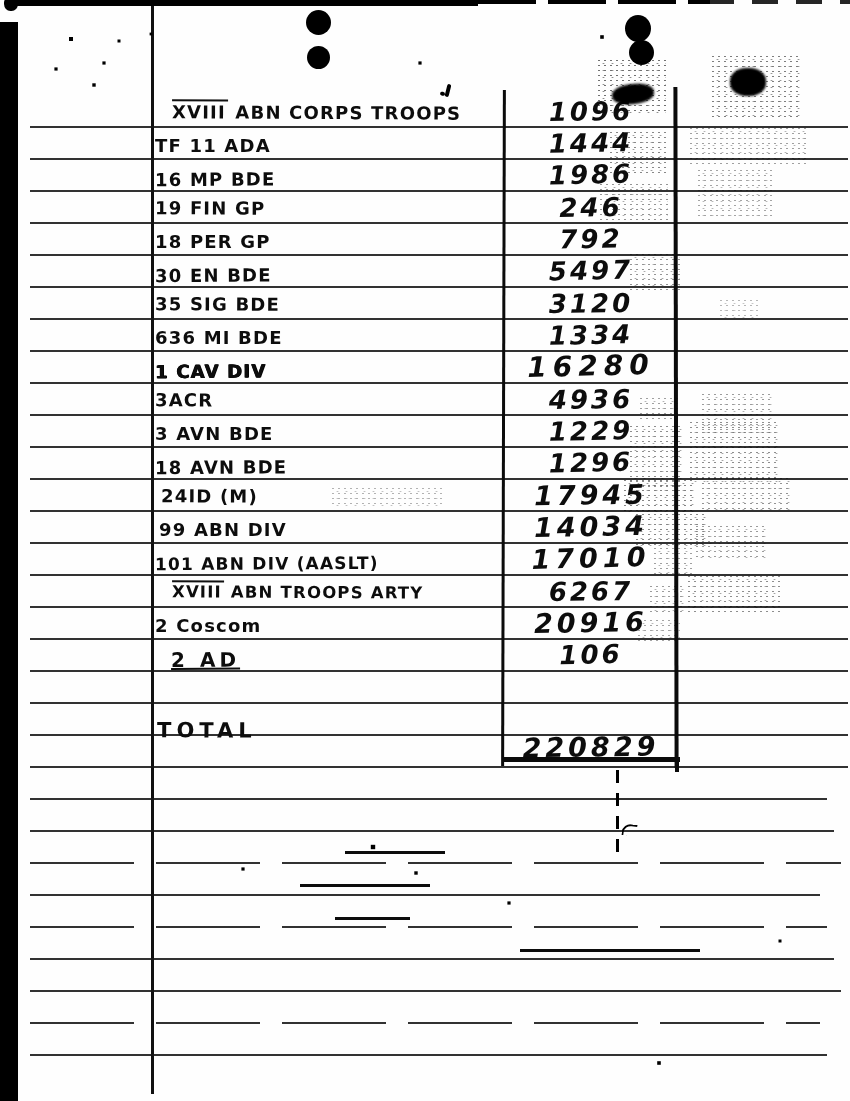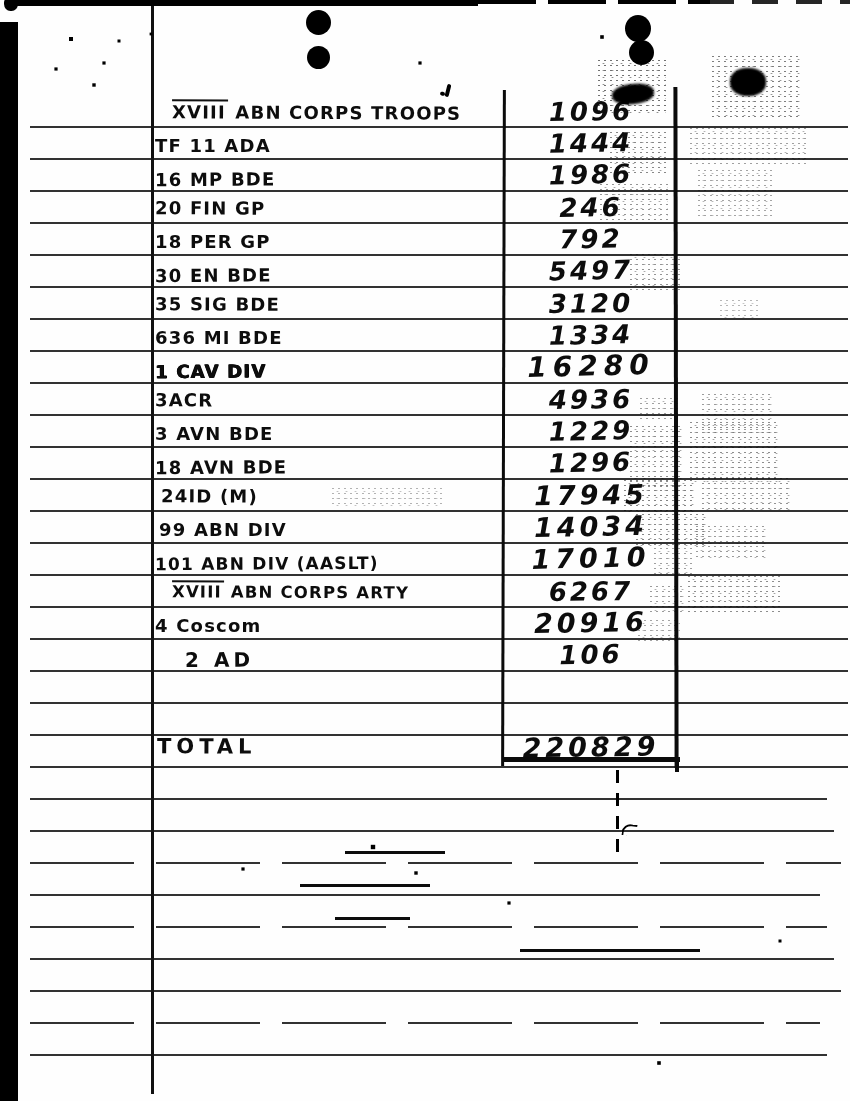--- a/index.html
+++ b/index.html
@@ -33,21 +33,21 @@
   .row{position:absolute;left:155px;width:700px;height:28px;}
   .row:nth-of-type(3n){transform:rotate(-.35deg);}
   .row:nth-of-type(3n+1){transform:rotate(.3deg);}
   .unit{position:absolute;left:0;bottom:1px;font-weight:bold;font-size:18px;line-height:22px;
         letter-spacing:1.2px;white-space:nowrap;}
   .unit.heavy{text-shadow:.7px 0 0 #000,-.3px 0 0 #000;}
   .roman{border-top:2.5px solid #101010;padding-right:2px;margin-left:17px;}
   .val{position:absolute;left:350px;width:172px;bottom:2px;text-align:center;
        font-style:italic;font-weight:bold;font-size:26px;line-height:26px;letter-spacing:3px;
        transform:rotate(-1.1deg);white-space:nowrap;}
-  .total-label{position:absolute;left:2px;bottom:2px;font-weight:bold;font-size:21px;letter-spacing:5px;}
+  .total-label{position:absolute;left:2px;bottom:18px;font-weight:bold;font-size:21px;letter-spacing:5px;}
 
   
   .patch{position:absolute;filter:blur(.4px);
      background-image:radial-gradient(rgba(8,8,8,.95) .8px,transparent 1.3px),
                       radial-gradient(rgba(8,8,8,.75) .7px,transparent 1.2px);
      background-size:6px 5px,9px 7px;background-position:0 0,3px 2px;}
   .core{position:absolute;background:#000;border-radius:45%;filter:blur(1px);}
   .specks{position:absolute;left:0;top:0;width:2px;height:2px;background:transparent;
      box-shadow:70px 38px 0 1px #000,118px 40px 0 .5px #000,103px 62px 0 .6px #000,
        55px 68px 0 .6px #000,93px 84px 0 .7px #000,150px 33px 0 .4px #000,
@@ -124,21 +124,21 @@
   </div>
   <div class="row" style="top:130px">
     <span class="unit">TF 11 ADA</span>
     <span class="val">1444</span>
   </div>
   <div class="row" style="top:162px">
     <span class="unit">16 MP BDE</span>
     <span class="val">1986</span>
   </div>
   <div class="row" style="top:194px">
-    <span class="unit">20 FIN GP</span>
+    <span class="unit">19 FIN GP</span>
     <span class="val">246</span>
   </div>
   <div class="row" style="top:226px">
     <span class="unit">18 PER GP</span>
     <span class="val">792</span>
   </div>
   <div class="row" style="top:258px">
     <span class="unit">30 EN BDE</span>
     <span class="val">5497</span>
   </div>
@@ -172,29 +172,29 @@
   </div>
   <div class="row" style="top:514px">
     <span class="unit" style="padding-left:4px;">99 ABN DIV</span>
     <span class="val" style="font-size:27px;letter-spacing:4px;">14034</span>
   </div>
   <div class="row" style="top:546px">
     <span class="unit" style="font-size:17px;">101 ABN DIV (AASLT)</span>
     <span class="val" style="font-size:27px;letter-spacing:5px;">17010</span>
   </div>
   <div class="row" style="top:578px">
-    <span class="unit" style="font-size:16.5px;"><span class="roman">XVIII</span> <span>ABN CORPS ARTY</span></span>
+    <span class="unit" style="font-size:16.5px;"><span class="roman">XVIII</span> <span>ABN TROOPS ARTY</span></span>
     <span class="val">6267</span>
   </div>
   <div class="row" style="top:610px">
-    <span class="unit">4 Coscom</span>
+    <span class="unit">2 Coscom</span>
     <span class="val" style="font-size:27px;letter-spacing:4px;">20916</span>
   </div>
   <div class="row" style="top:642px">
-    <span class="unit" style="padding-left:30px;font-size:20px;letter-spacing:4px;">2 AD</span>
+    <span class="unit" style="padding-left:16px;font-size:20px;letter-spacing:4px;text-decoration:underline;">2 AD</span>
     <span class="val">106</span>
   </div>
 
   <div class="row" style="top:734px">
     <span class="total-label">TOTAL</span>
     <span class="val" style="font-size:27px;letter-spacing:4px;">220829</span>
   </div>
 
   <div id="noise">
       <div class="patch" style="left: 608px; top: 130px; width: 60px; height: 45px; opacity: 0.5;"></div>

